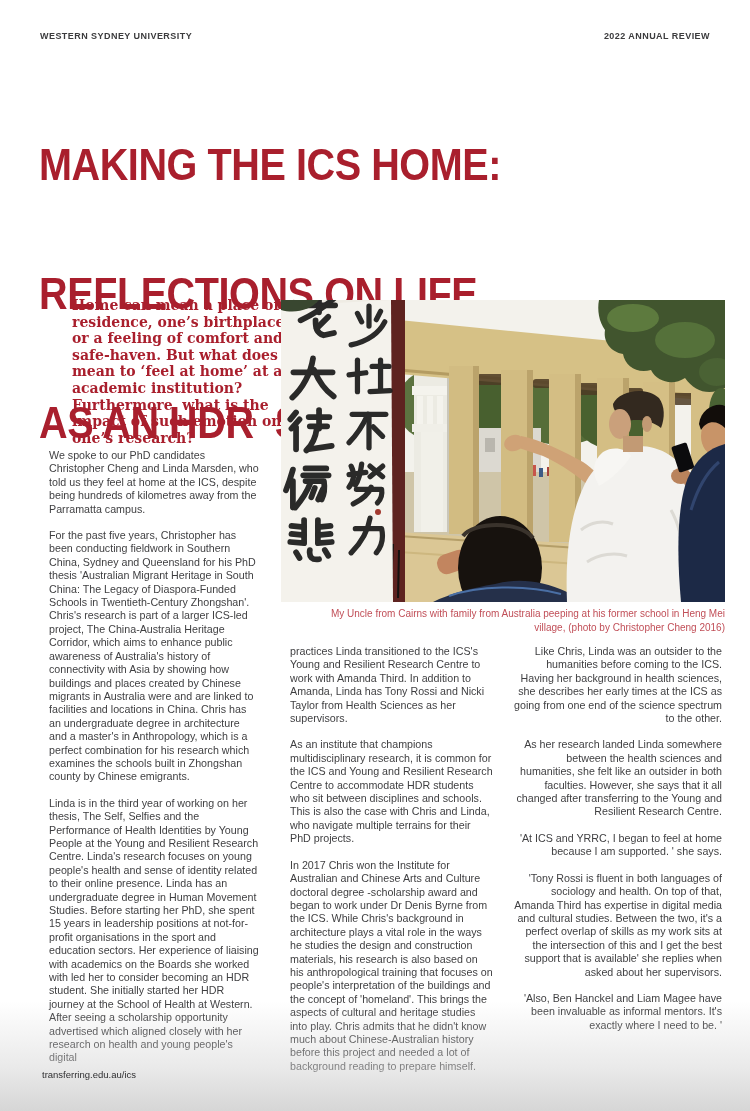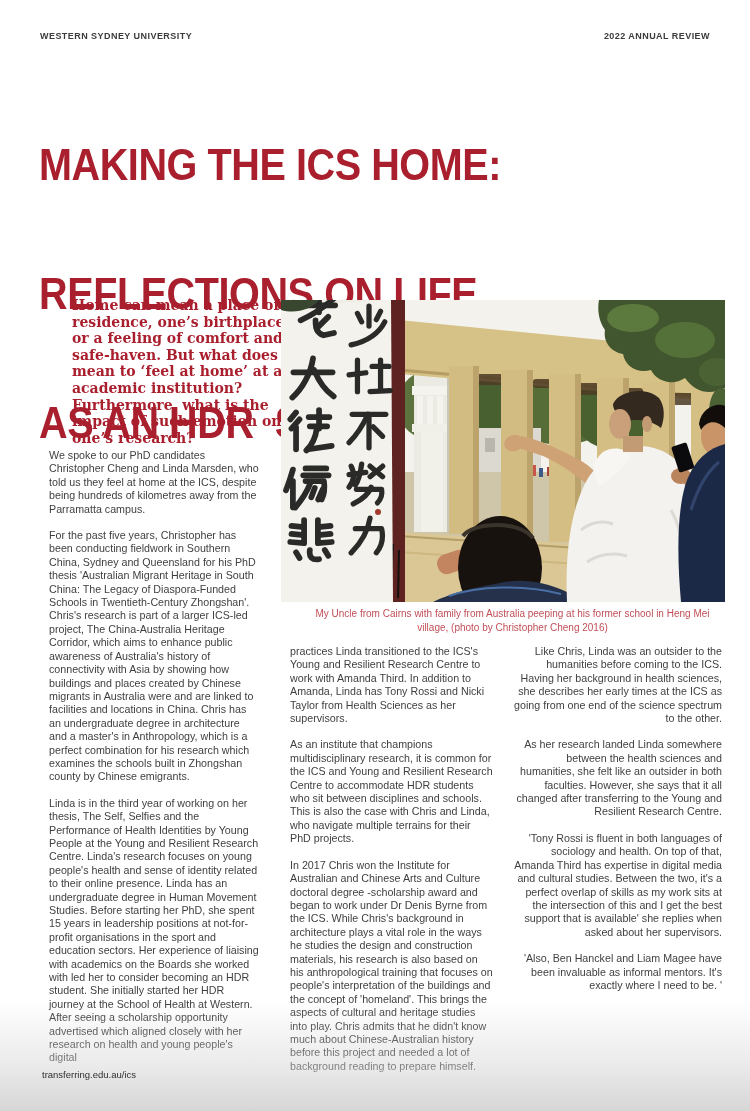--- a/index.html
+++ b/index.html
@@ -14,21 +14,21 @@
   .headline span{display:block;}
   .lead{position:absolute;left:40px;top:297px;width:226px;
         font-family:"DejaVu Serif","Liberation Serif",serif;font-weight:bold;
         font-size:14px;line-height:16.6px;color:#A91F2D;margin-left:32px;}
   .col{position:absolute;font-size:10.7px;line-height:13.4px;color:#3f3f41;}
   .col p{margin:0 0 13px 9px;}
   .col-left{left:40px;top:449px;width:219px;}
   .col-mid{left:281px;top:645px;width:213px;}
   .col-right{left:503px;top:645px;width:219px;text-align:right;}
   .photo{position:absolute;left:281px;top:300px;width:444px;height:302px;background:#efece4;}
-  .caption{position:absolute;left:300px;top:607px;width:425px;text-align:center;
+  .caption{position:absolute;left:300px;top:607px;width:425px;text-align:right;
            font-size:10px;line-height:13.5px;color:#C14F58;}
   .footer-grad{position:absolute;left:0;bottom:0;width:750px;height:110px;
                background:linear-gradient(180deg,rgba(214,214,214,0) 0%,rgba(208,208,208,.45) 60%,#d6d6d6 100%);}
   .footer-url{position:absolute;left:42px;top:1069px;font-size:9.5px;color:#2e2e30;}
   .glyph{stroke:#1b1b1b;stroke-width:5;fill:none;stroke-linecap:round;stroke-linejoin:round;opacity:.93;}
 </style>
 </head>
 <body>
 
 <div class="page">
@@ -266,20 +266,21 @@
 
   <div class="col col-mid">
     <p>practices Linda transitioned to the ICS's Young and Resilient Research Centre to work with Amanda Third. In addition to Amanda, Linda has Tony Rossi and Nicki Taylor from Health Sciences as her supervisors.</p>
     <p>As an institute that champions multidisciplinary research, it is common for the ICS and Young and Resilient Research Centre to accommodate HDR students who sit between disciplines and schools. This is also the case with Chris and Linda, who navigate multiple terrains for their PhD projects.</p>
     <p>In 2017 Chris won the Institute for Australian and Chinese Arts and Culture doctoral degree -scholarship award and began to work under Dr Denis Byrne from the ICS. While Chris's background in architecture plays a vital role in the ways he studies the design and construction materials, his research is also based on his anthropological training that focuses on people's interpretation of the buildings and the concept of 'homeland'. This brings the aspects of cultural and heritage studies into play. Chris admits that he didn't know much about Chinese-Australian history before this project and needed a lot of background reading to prepare himself.</p>
   </div>
 
   <div class="col col-right">
     <p>Like Chris, Linda was an outsider to the humanities before coming to the ICS. Having her background in health sciences, she describes her early times at the ICS as going from one end of the science spectrum to the other.</p>
     <p>As her research landed Linda somewhere between the health sciences and humanities, she felt like an outsider in both faculties. However, she says that it all changed after transferring to the Young and Resilient Research Centre.</p>
+    <p>'At ICS and YRRC, I began to feel at home because I am supported. ' she says.</p>
     <p>'Tony Rossi is fluent in both languages of sociology and health. On top of that, Amanda Third has expertise in digital media and cultural studies. Between the two, it's a perfect overlap of skills as my work sits at the intersection of this and I get the best support that is available' she replies when asked about her supervisors.</p>
     <p>'Also, Ben Hanckel and Liam Magee have been invaluable as informal mentors. It's exactly where I need to be. '</p>
   </div>
 
   <div class="footer-grad"></div>
   <div class="footer-url">transferring.edu.au/ics</div>
 
 </div>
 
 </body></html>

